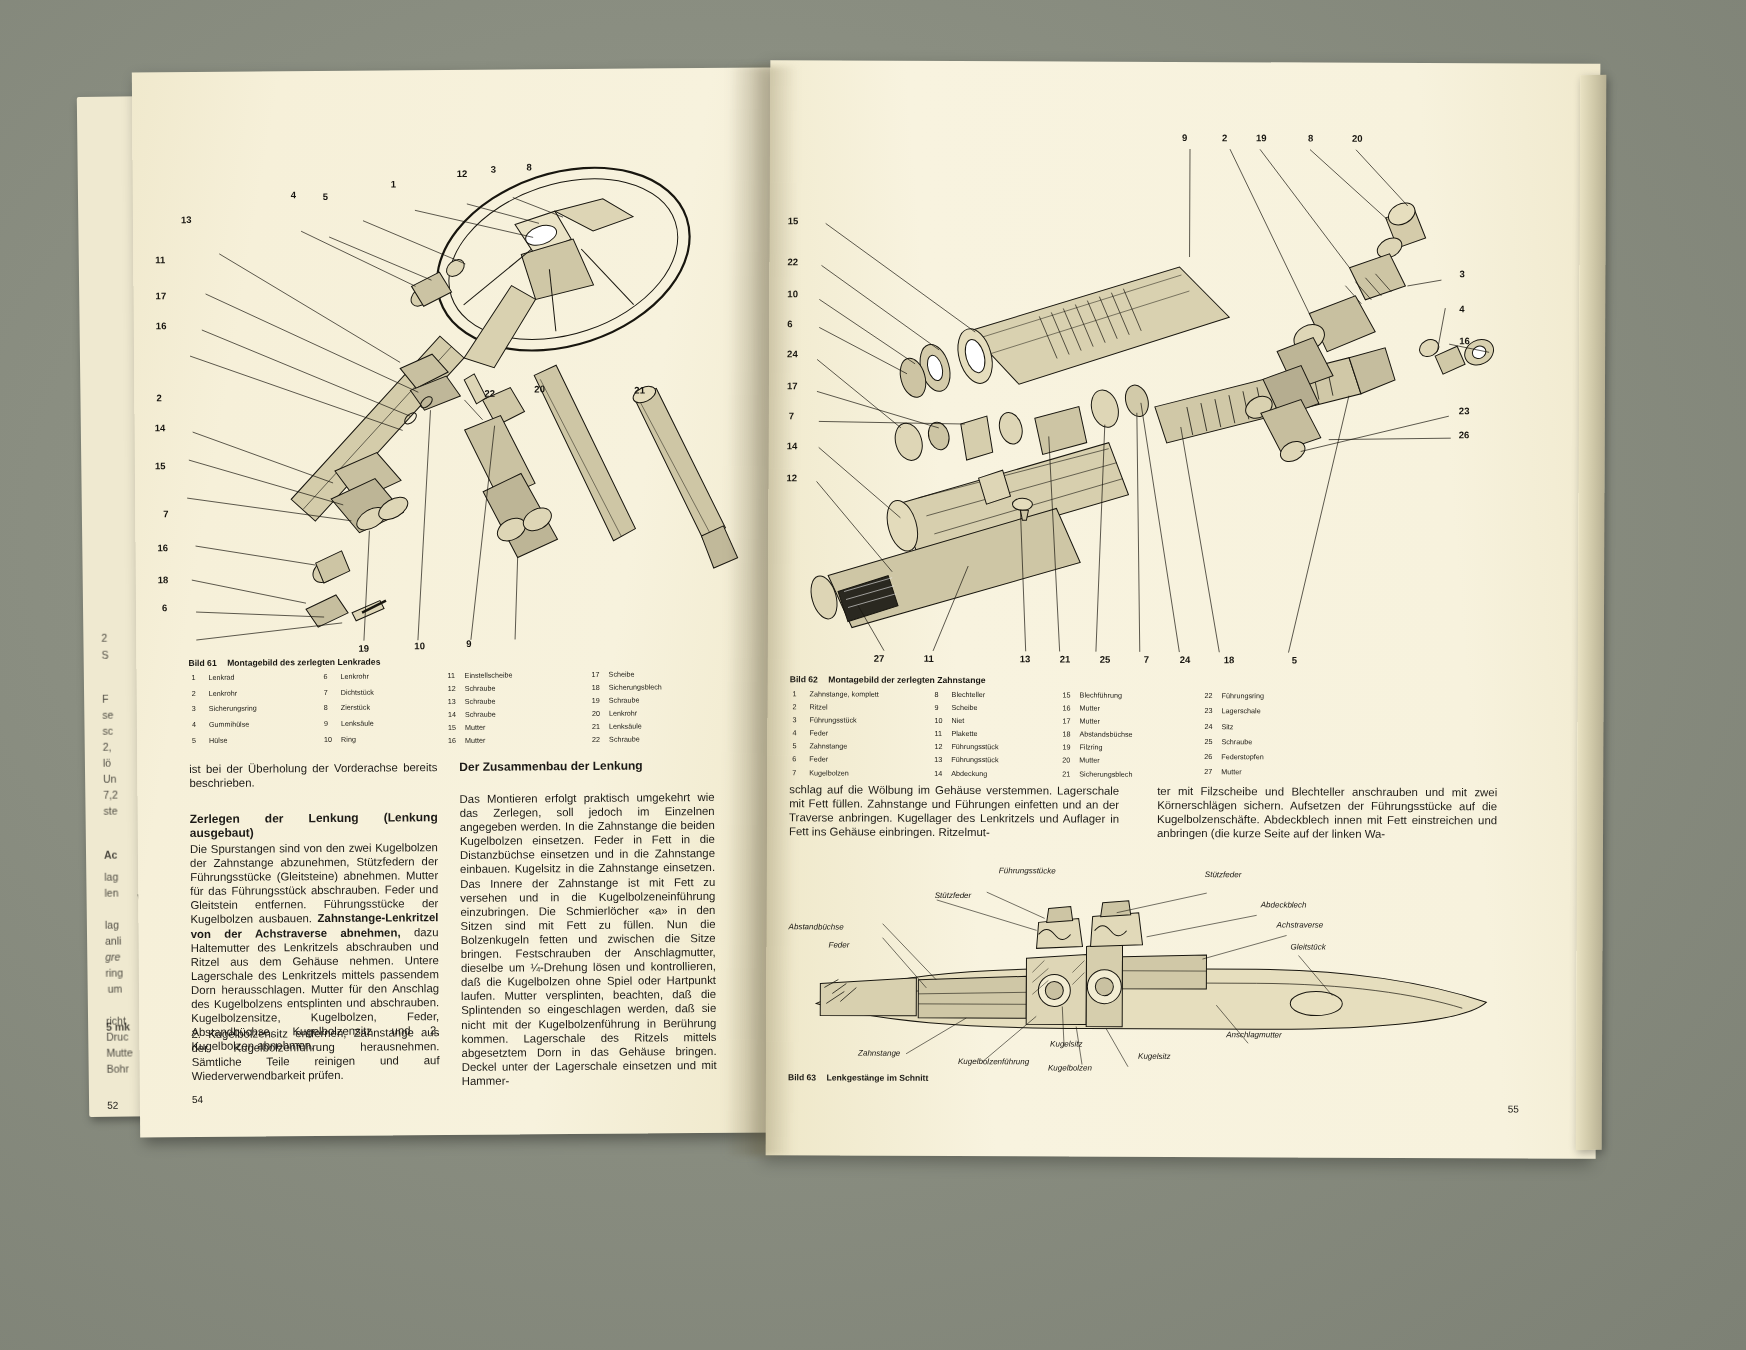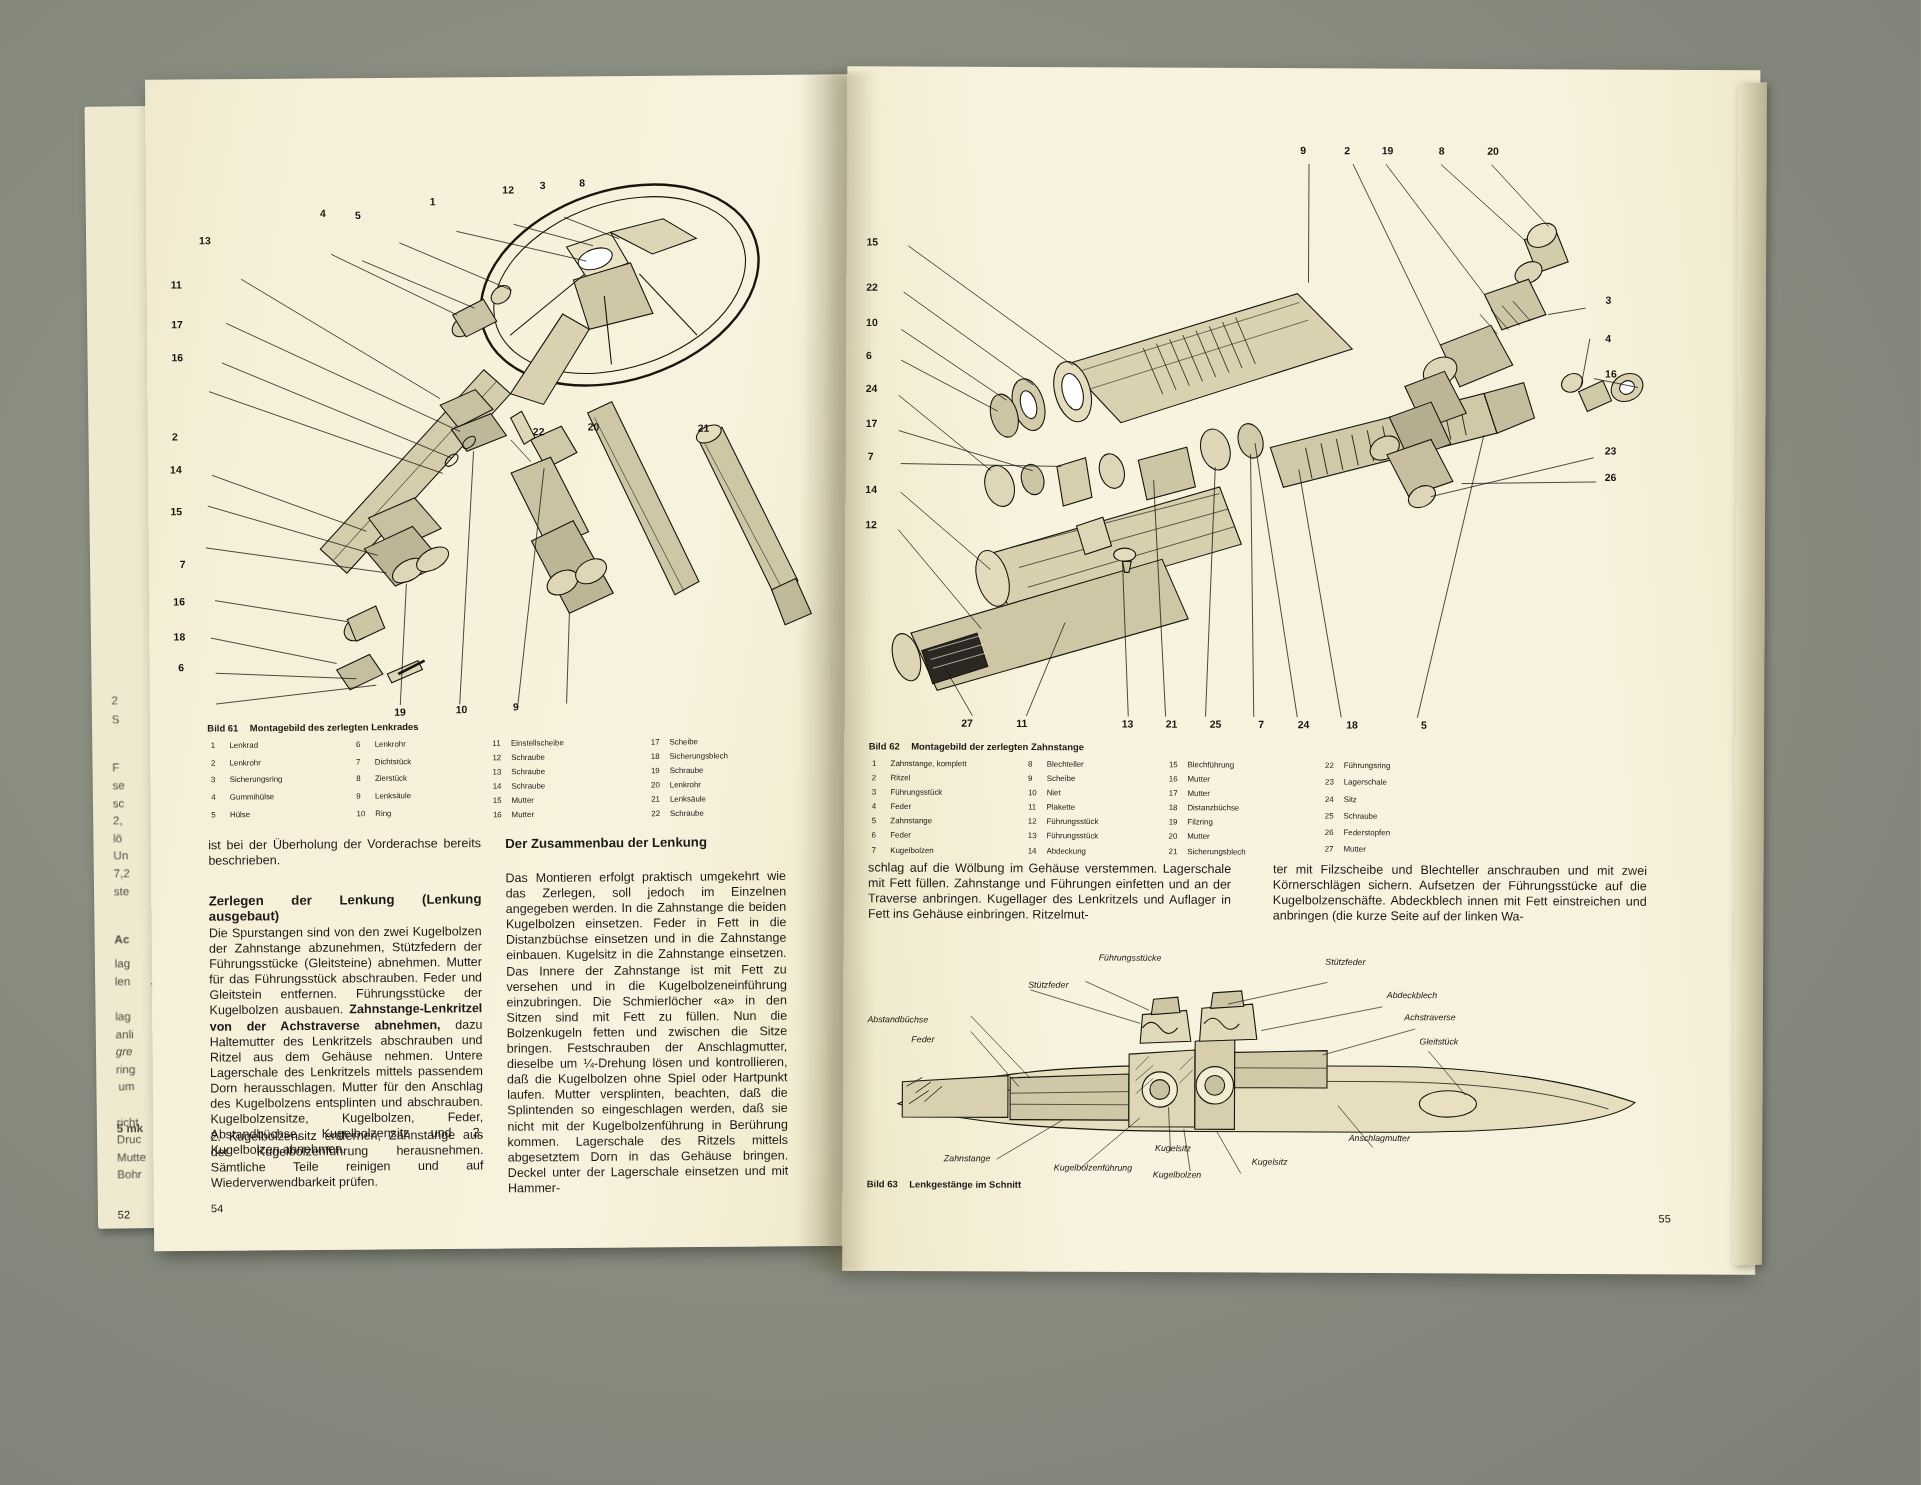--- a/index.html
+++ b/index.html
@@ -582,21 +582,21 @@
           <tr>
                 <td class="n">16</td>
                 <td>Mutter</td>
               </tr>
           <tr>
                 <td class="n">17</td>
                 <td>Mutter</td>
               </tr>
           <tr>
                 <td class="n">18</td>
-                <td>Distanzbüchse</td>
+                <td>Abstandsbüchse</td>
               </tr>
           <tr>
                 <td class="n">19</td>
                 <td>Filzring</td>
               </tr>
           <tr>
                 <td class="n">20</td>
                 <td>Mutter</td>
               </tr>
           <tr>

